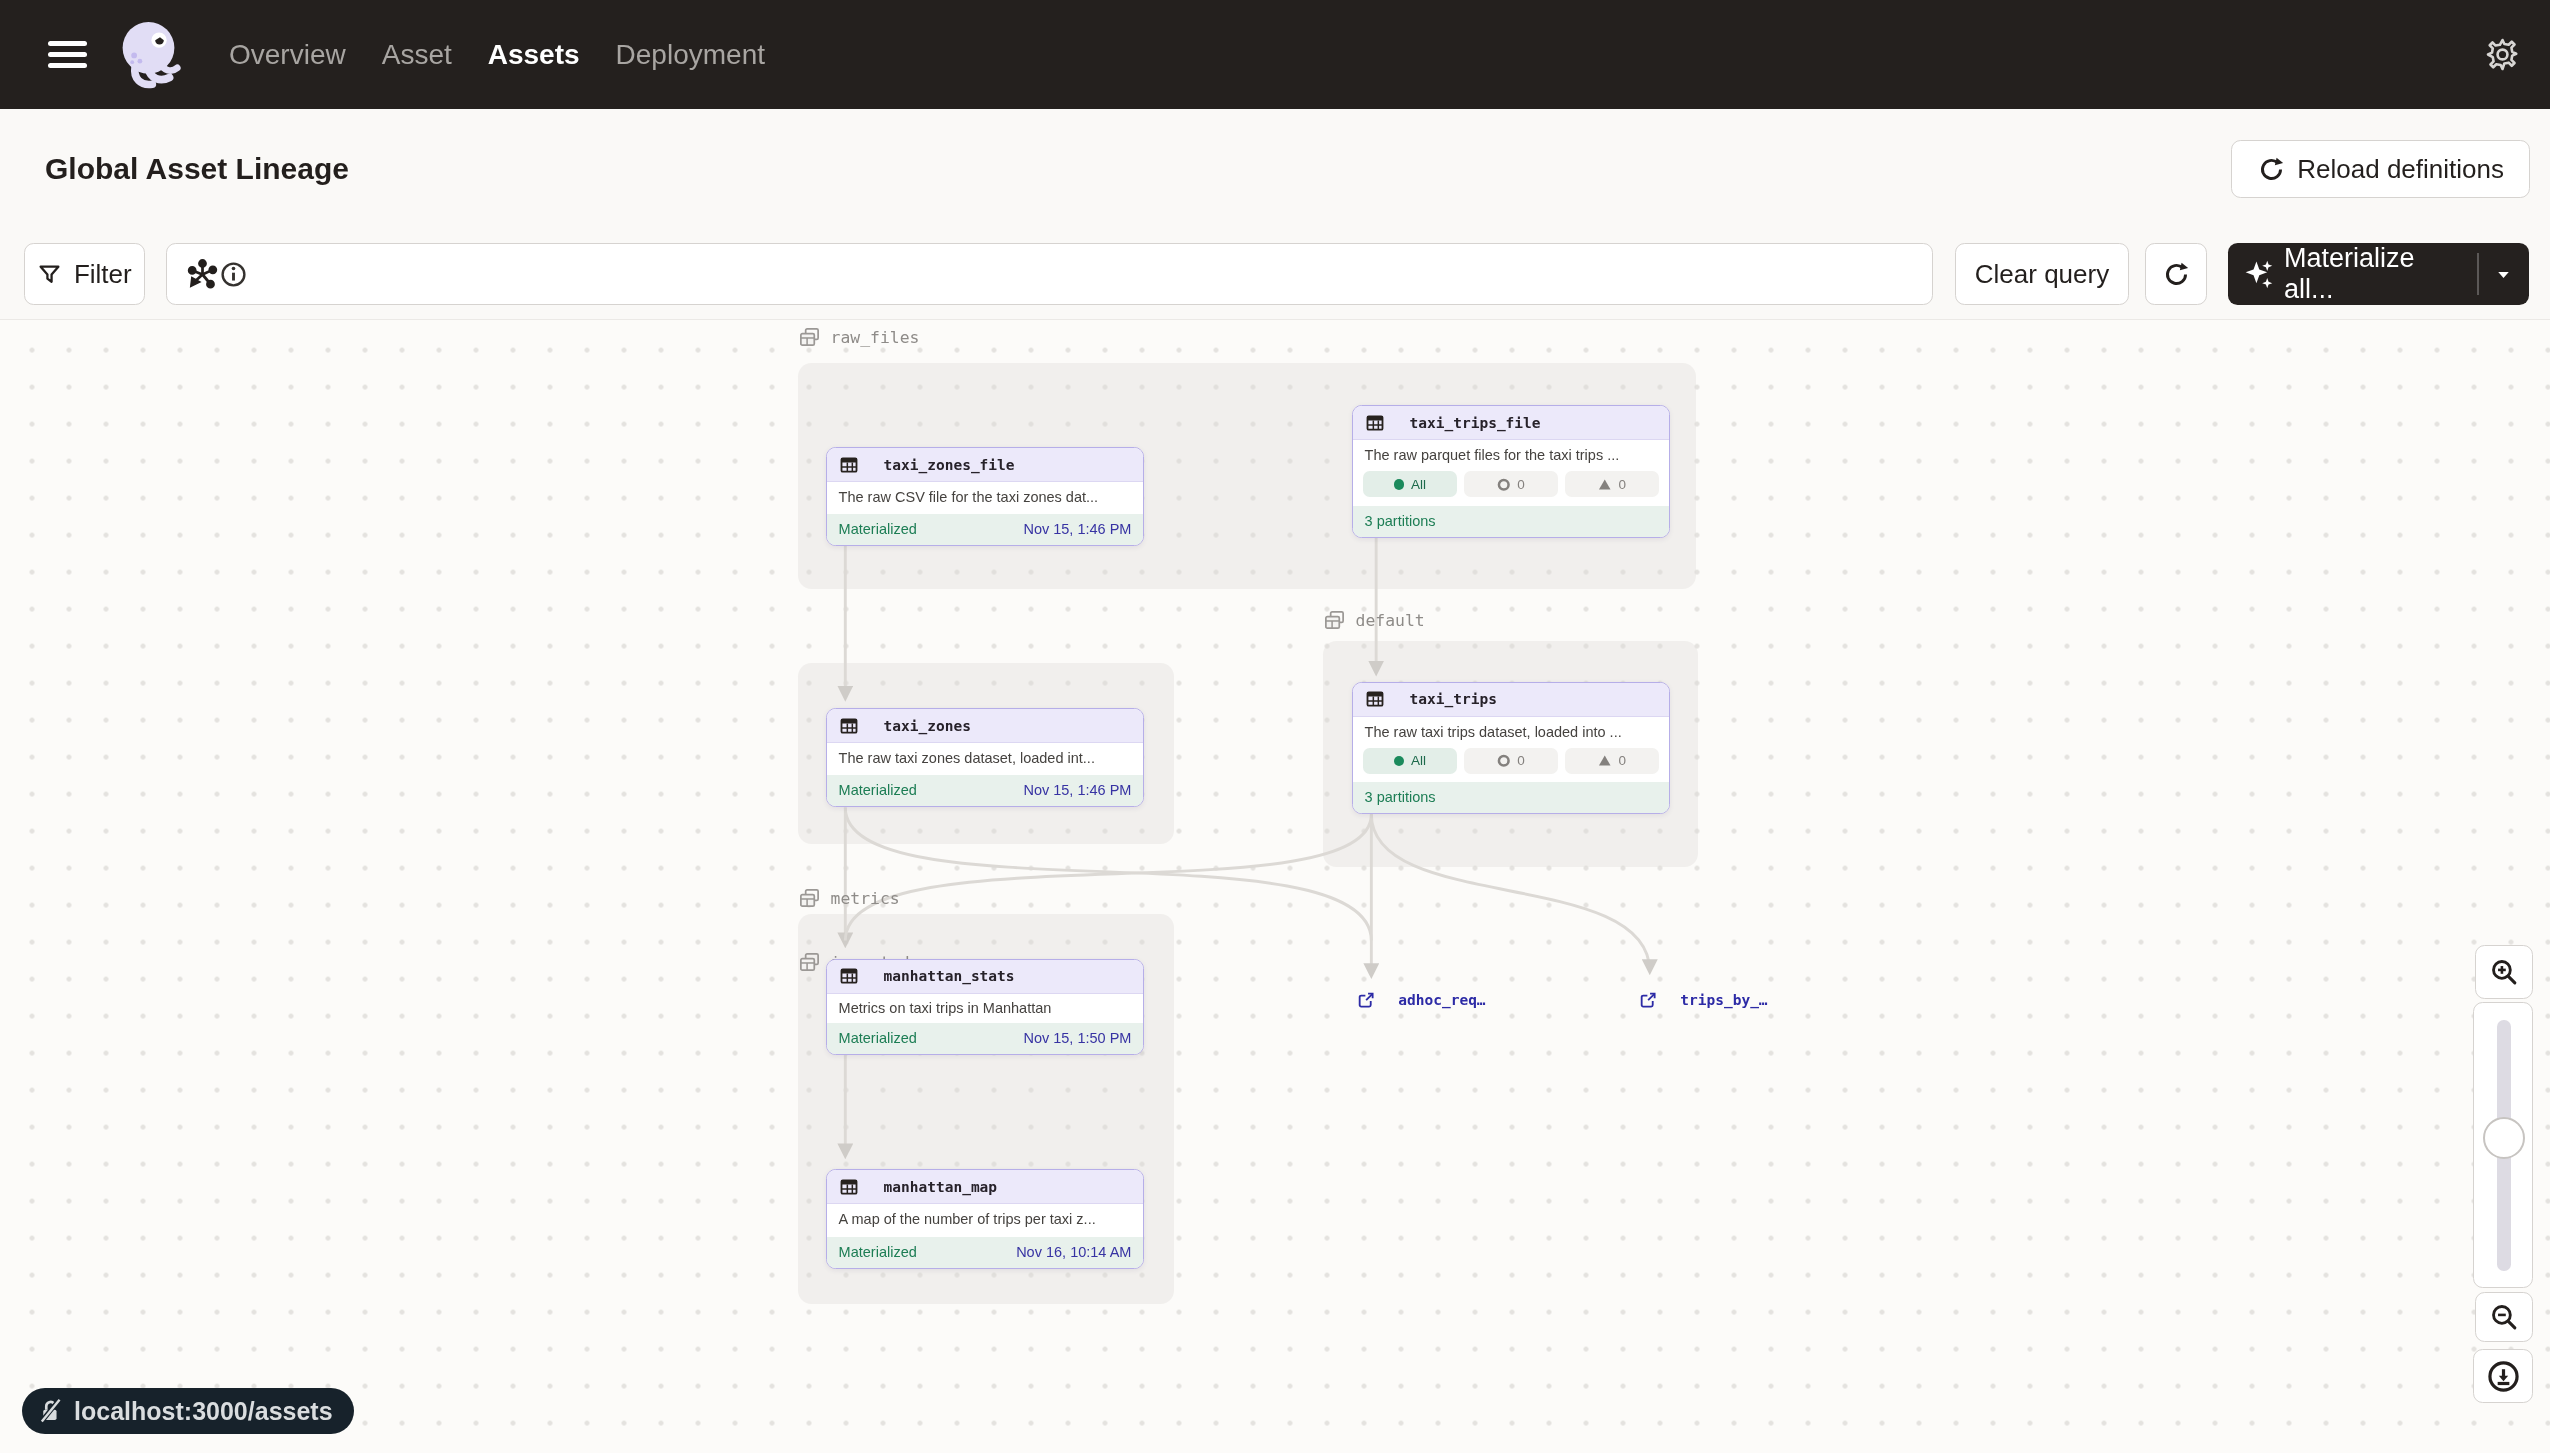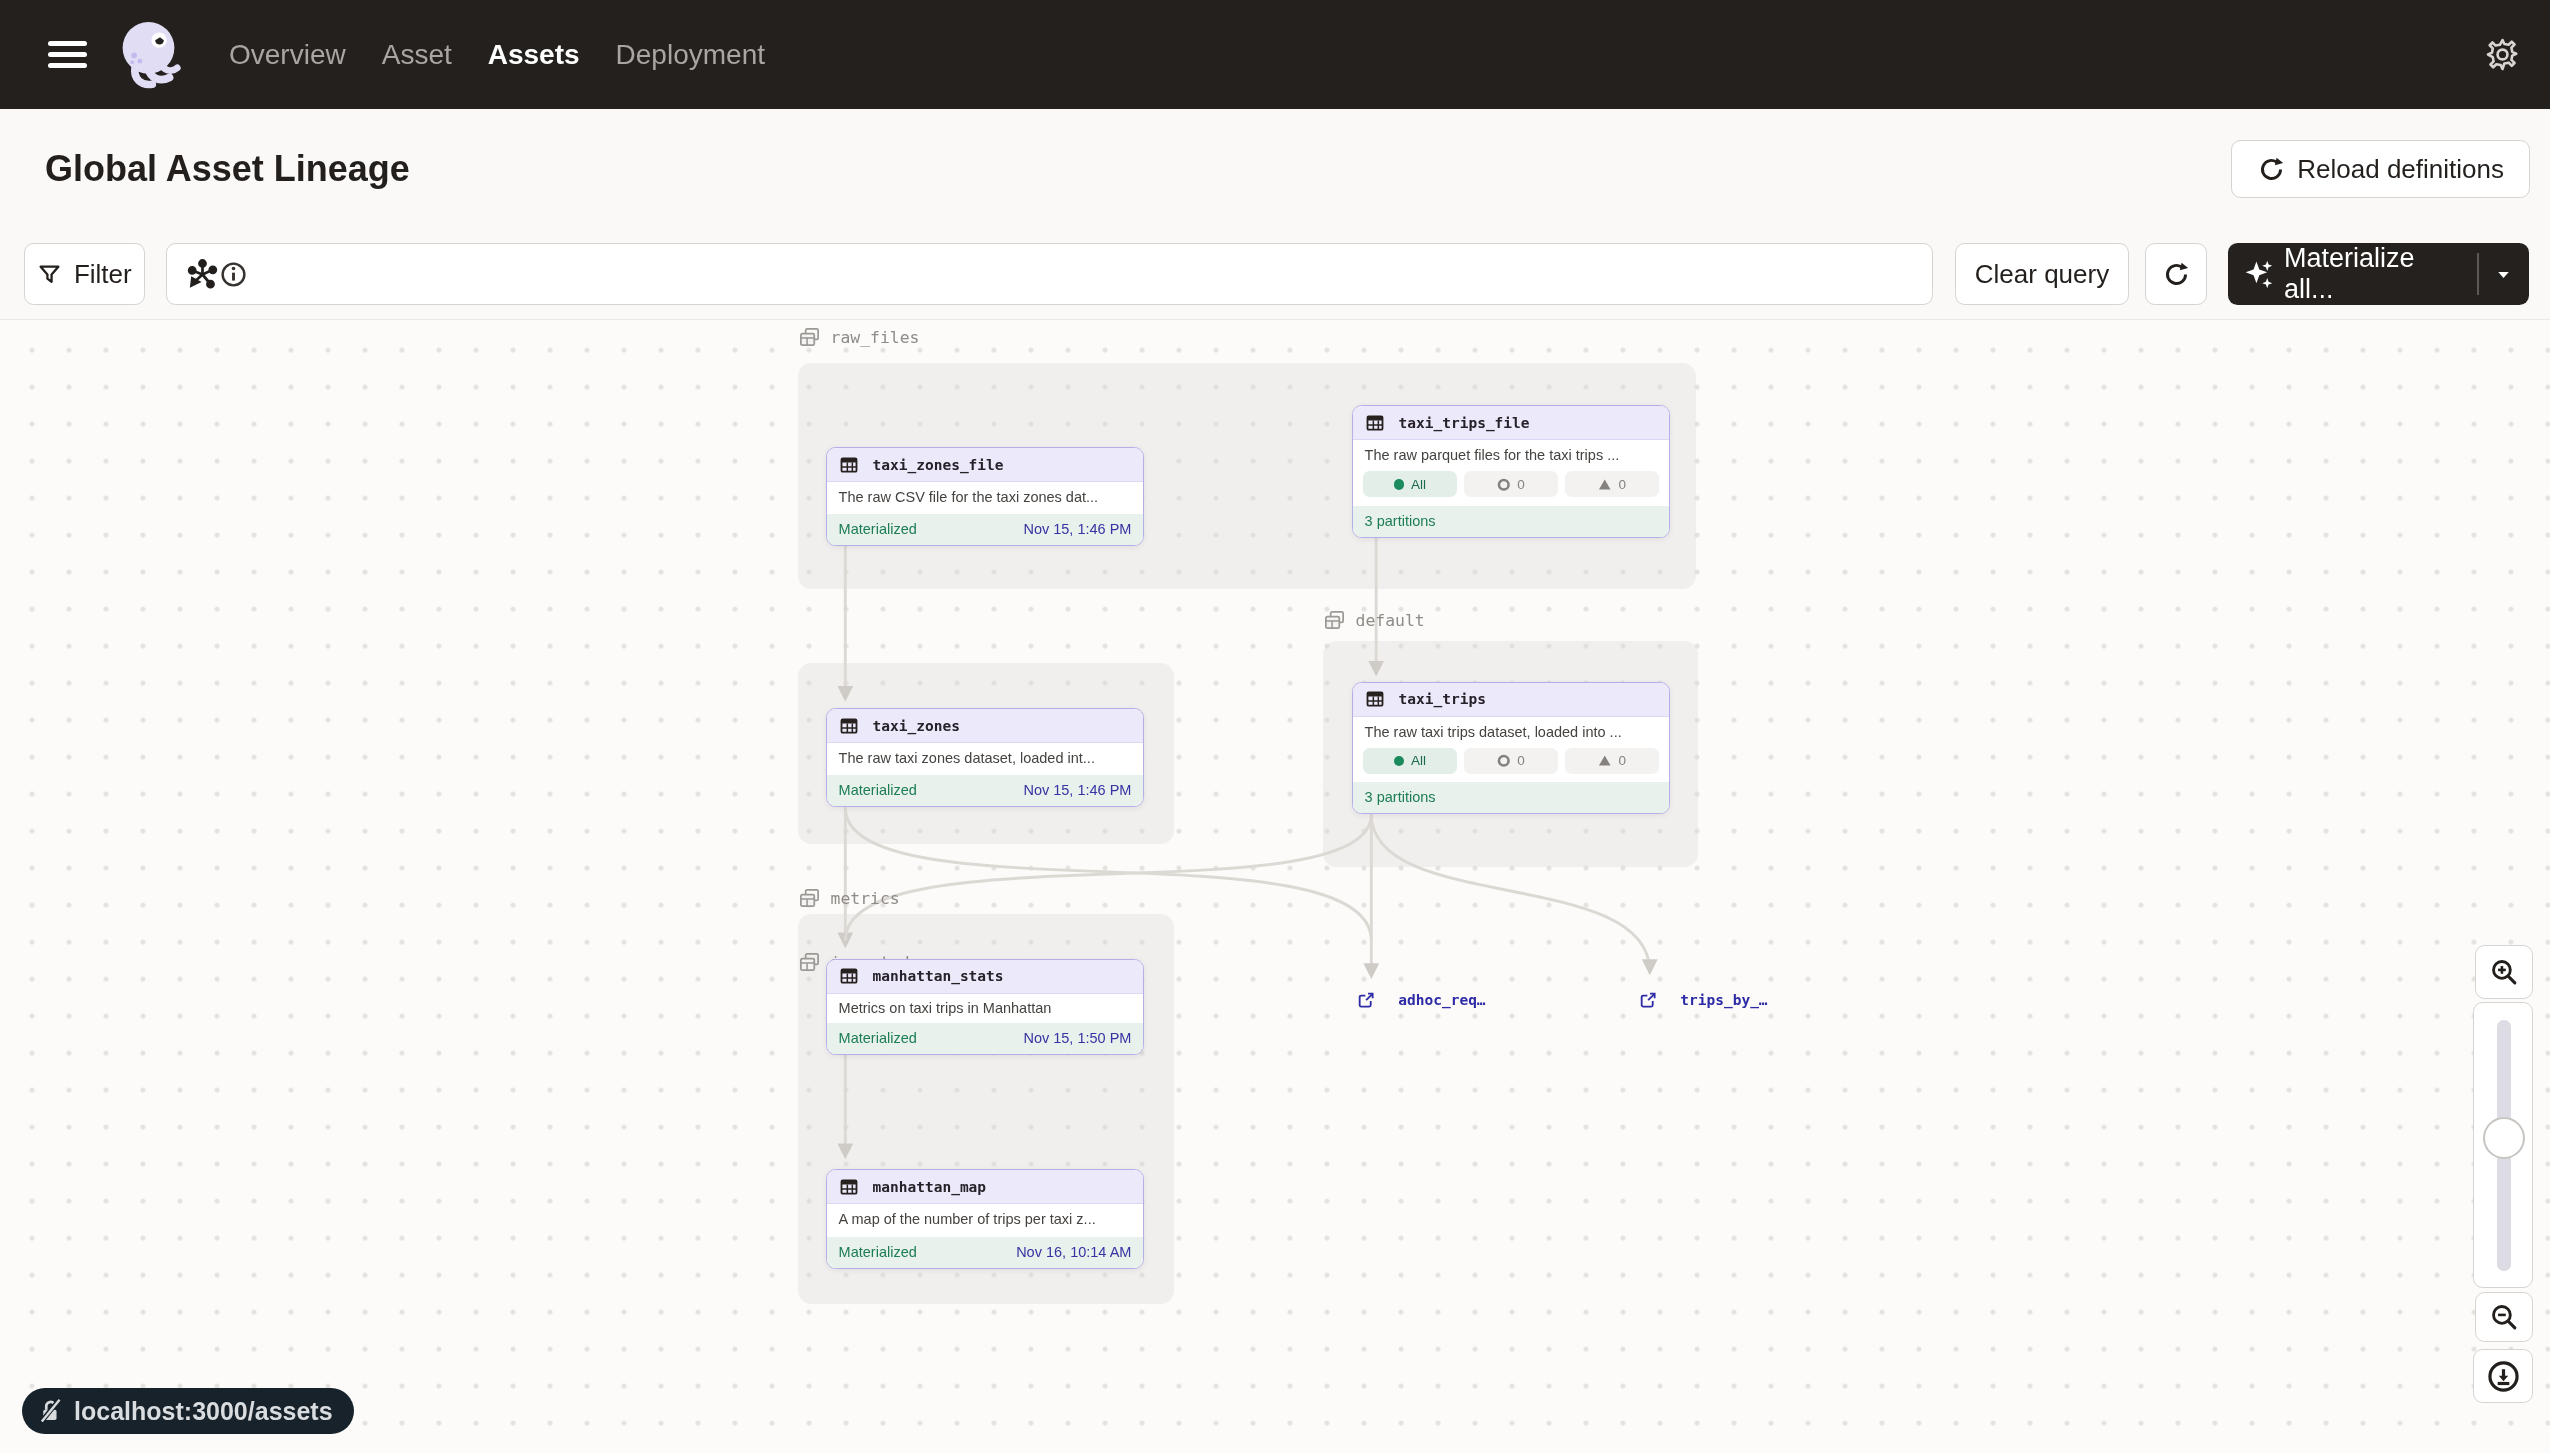--- a/index.html
+++ b/index.html
@@ -23,21 +23,21 @@
     margin-left:4.8px; display:flex; align-items:center; justify-content:center; }
   .search-ph { margin-left:15.4px; font-size:27px; color:#C9C7C4; }
   .kbd { margin-left:auto; margin-right:11.6px; width:42px; height:40px; background:#56524F;
     border-radius:7.7px; color:#DDDBD9; font-size:25px; display:flex;
     align-items:center; justify-content:center; }
   .gear { width:96px; display:flex; align-items:center; justify-content:center; }
 
   
   .page-header { position:absolute; left:0; top:109px; width:2550px; height:120px;
     display:flex; align-items:center; background:#FAF9F7; }
-  .page-title { margin-left:45px; font-size:36px; font-weight:600; color:#231F1D; }
+  .page-title { margin-left:45px; font-size:30px; font-weight:600; color:#231F1D; }
   .btn { background:#FFFFFF; border:1.9px solid #D6D3D0; border-radius:9.6px;
     color:#231F1D; font-size:26px; display:flex; align-items:center;
     justify-content:center; gap:11.6px; cursor:pointer; }
   .reload-btn { position:absolute; right:20px; top:31px; height:58px; padding:0 25px; }
 
   
   .toolbar { position:absolute; left:0; top:228px; width:2550px; height:92px;
     background:#FAF9F7; border-bottom:1px solid #EBE9E6; }
   .filter-btn { position:absolute; left:24px; top:15.4px; width:121px; height:62px; }
   .query-box { position:absolute; left:166px; top:15.4px; width:1767px; height:62px;
@@ -64,21 +64,21 @@
     background-size:37px 37px; background-position:13.5px 11.6px; }
   .group-box { position:absolute; background:rgba(222,219,214,0.35); border-radius:13.5px; }
   .group-label { position:absolute; display:flex; align-items:center; gap:9.6px;
     font-family:"DejaVu Sans Mono",monospace; font-size:16.4px; color:#8E8B88; cursor:pointer; }
   svg.edges { position:absolute; left:0; top:0; }
 
   .node { position:absolute; width:318px; background:#FFFFFF; border:1.9px solid #B6AEE8;
     border-radius:9.6px; overflow:hidden; box-shadow:0 1.9px 4.8px rgba(40,35,80,0.07);
     display:flex; flex-direction:column; cursor:pointer; }
   .node-header { background:#ECE9FA; border-bottom:1px solid #DCD7F2; display:flex;
-    align-items:center; gap:14px; padding:5.8px 11.6px; height:34px;
+    align-items:center; gap:25px; padding:5.8px 11.6px; height:34px;
     font-family:"DejaVu Sans Mono",monospace; font-weight:700; font-size:14.5px; color:#27222A; }
   .node-desc { padding:6.7px 11.6px; font-size:14.5px; color:#45423F; white-space:nowrap;
     overflow:hidden; background:#FFFFFF; }
   .node-footer { background:#E8F1EC; display:flex; justify-content:space-between;
     padding:7.7px 11.6px; font-size:14.5px; margin-top:auto; }
   .status { color:#1C7D54; } .time { color:#3733A3; }
   .badge-row { display:flex; gap:6.7px; padding:1.9px 9.6px 7.7px 9.6px; background:#FFFFFF; }
   .pill { flex:1; height:26px; border-radius:6.7px; display:flex; align-items:center;
     justify-content:center; gap:6.7px; font-size:13.5px; }
   .pill.all { background:#E3EEE8; color:#1D6A4B; }

